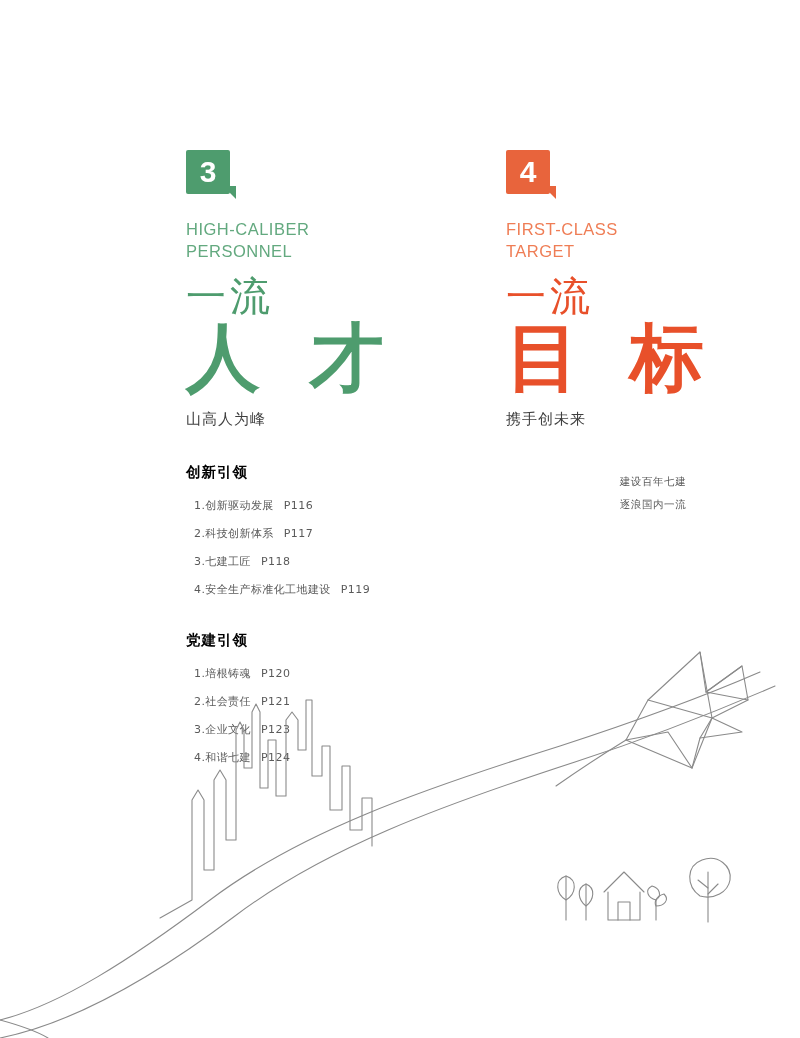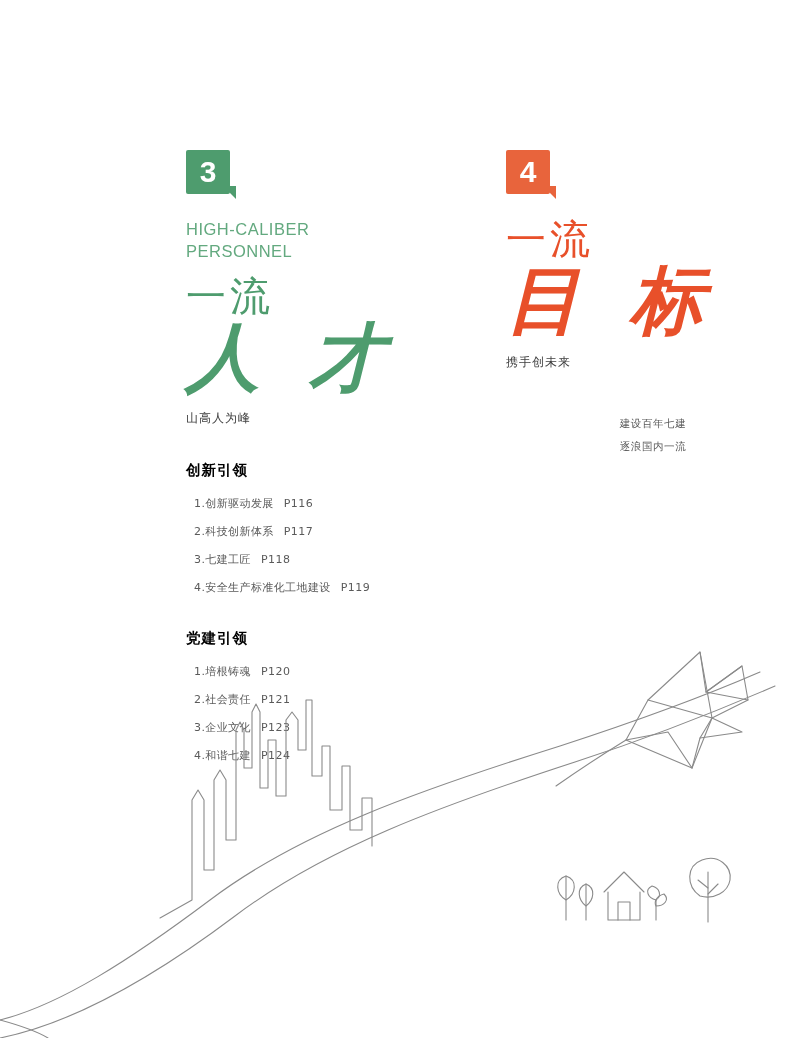--- a/index.html
+++ b/index.html
@@ -82,27 +82,26 @@
     margin: 4px 0 2px 0;
     font-family: "DejaVu Sans", sans-serif;
   }
   .cn-big {
     font-size: 74px;
     font-weight: bold;
     letter-spacing: 12px;
     line-height: 1.05;
     margin: 0 0 8px 0;
     font-family: "DejaVu Sans", sans-serif;
-    font-style: italic;
   }
   .green .cn-small, .green .cn-big  { color: #4e9c6e; }
   .orange .cn-small, .orange .cn-big { color: #e8502a; }
 
   .tagline {
-    font-size: 12px;
+    font-size: 15px;
     color: #3f3f3f;
     letter-spacing: 1px;
     margin-top: 14px;
     margin-bottom: 12px;
     font-family: "DejaVu Sans", sans-serif;
   }
 
   
   .section {
     margin-top: 34px;
@@ -207,20 +206,22 @@
     </div>
   </div>
 
   <div class="col col-right orange">
 
     <div class="badge-wrap">
       <div class="badge">4</div>
       <div class="badge-tail"></div>
     </div>
 
+    <div class="eng orange">FIRST-CLASS
+TARGET</div>
 
     <div class="cn-small">一流</div>
     <div class="cn-big">目 标</div>
 
     <div class="tagline">携手创未来</div>
 
     <div class="right-lines">
       <div>建设百年七建</div>
       <div>逐浪国内一流</div>
     </div>

